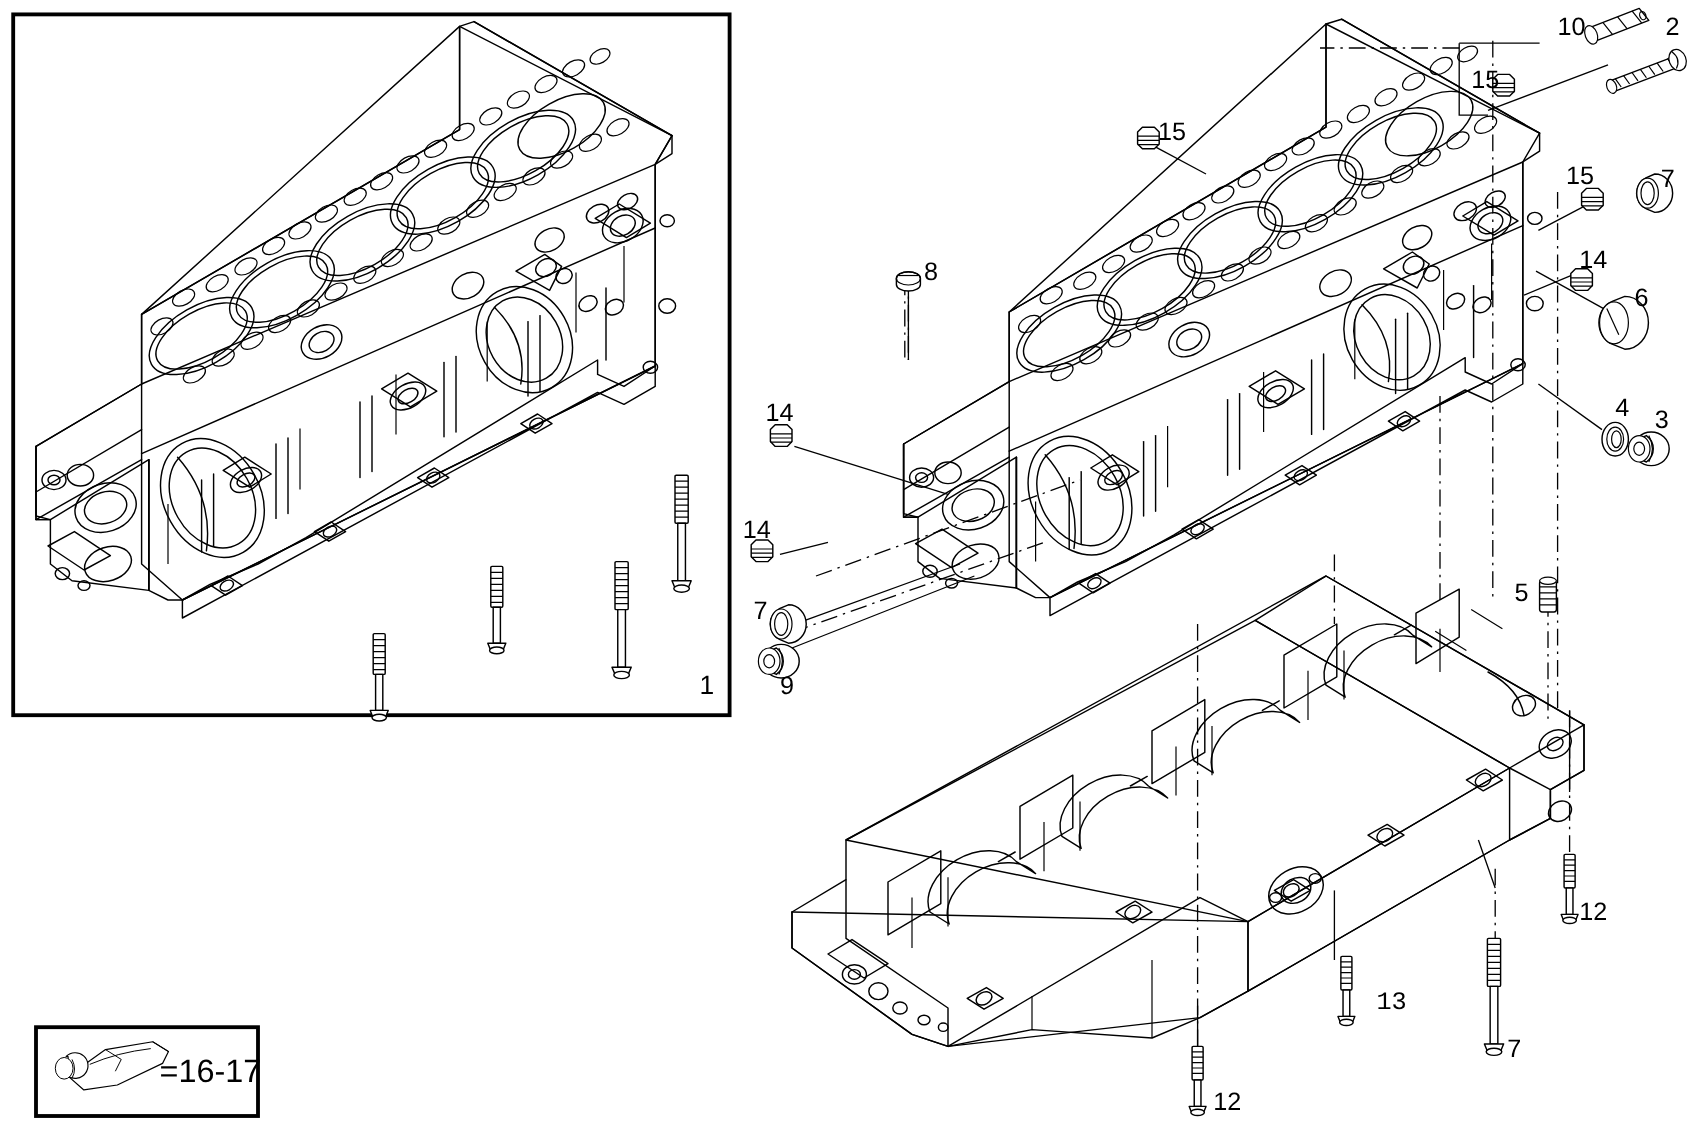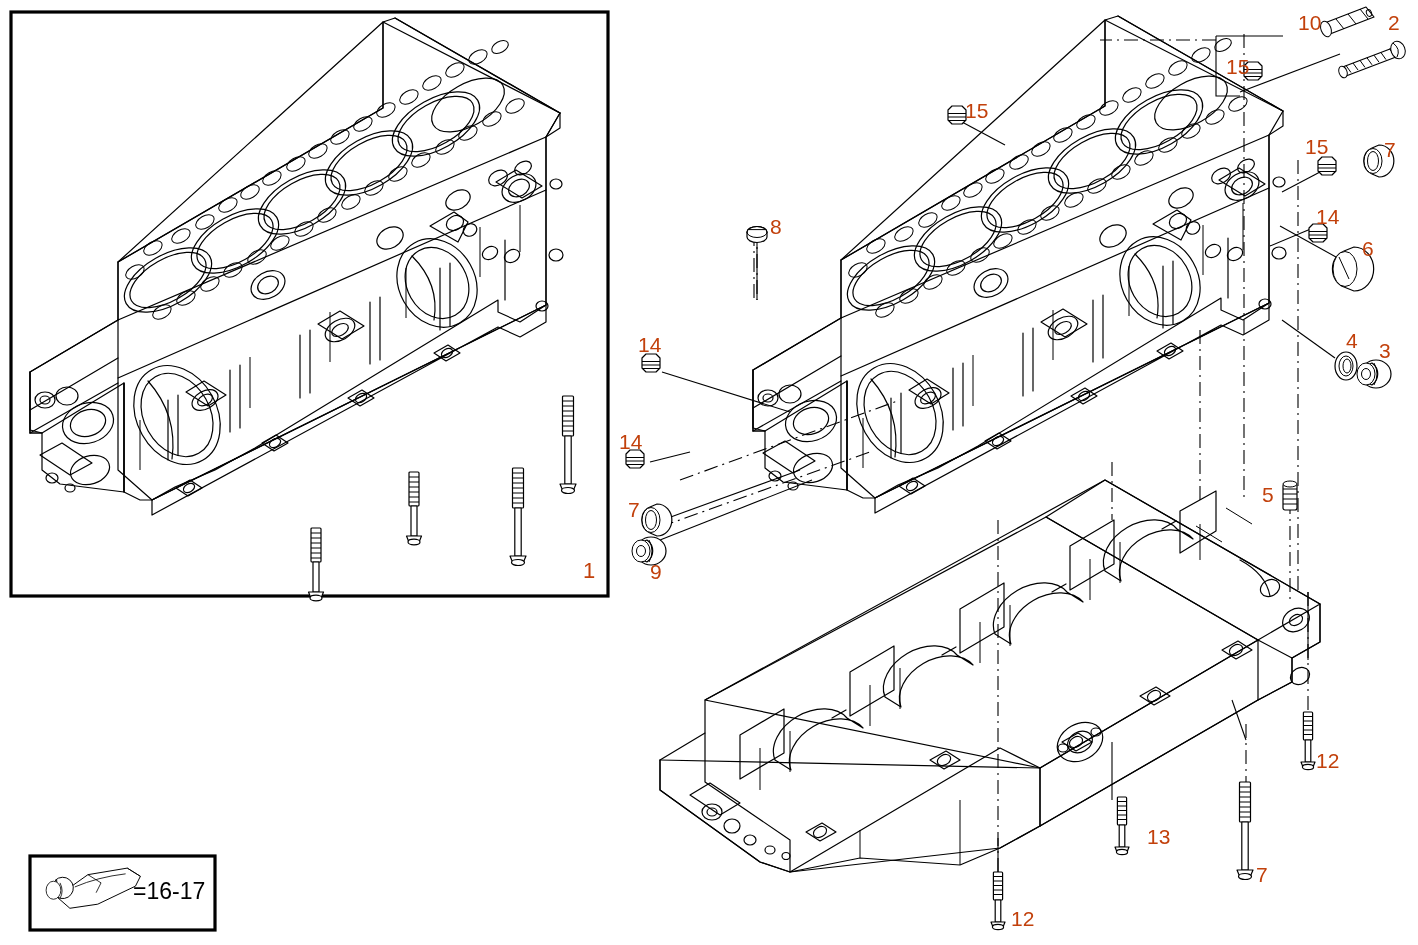--- a/index.html
+++ b/index.html
@@ -1,24 +1,24 @@
 <!DOCTYPE html>
 <html><head>
 <meta charset="utf-8">
 <style>
   html,body{margin:0;padding:0;background:#ffffff;}
   body{width:1418px;height:945px;position:relative;overflow:hidden;
        font-family:"Liberation Sans",sans-serif;color:#000;}
   #stage{position:absolute;left:0;top:0;width:1418px;height:945px;}
   svg.layer{position:absolute;left:0;top:0;width:1418px;height:945px;overflow:visible;}
   .callout{position:absolute;font-family:"Liberation Sans",sans-serif;
-           font-size:21px;line-height:21px;color:#c2410c;white-space:nowrap;
+           font-size:21px;line-height:21px;color:#000000;white-space:nowrap;
            font-weight:400;}
   .boxnum{position:absolute;font-size:22px;}
-  .seallbl{position:absolute;font-size:23px;letter-spacing:0px;}
+  .seallbl{position:absolute;font-size:27px;letter-spacing:0px;}
 </style>
 </head>
 <body>
 
 <div id="stage">
 
   <svg class="layer" viewBox="0 0 1418 945">
     <defs>
       <style>
         .ln{fill:none;stroke:#000;stroke-width:1.2;stroke-linejoin:round;stroke-linecap:round;}
@@ -679,21 +679,21 @@
     <span class="callout" style="left:1262px;top:484px;">5</span>
     <span class="callout" style="left:1362px;top:238px;">6</span>
     <span class="callout" style="left:1384px;top:139px;">7</span>
     <span class="callout" style="left:628px;top:499px;">7</span>
     <span class="callout" style="left:770px;top:216px;">8</span>
     <span class="callout" style="left:650px;top:561px;">9</span>
     <span class="callout" style="left:1298px;top:12px;">10</span>
     <span class="callout" style="left:1256px;top:864px;">7</span>
     <span class="callout" style="left:1316px;top:750px;">12</span>
     <span class="callout" style="left:1011px;top:908px;">12</span>
-    <span class="callout" style="left:1147px;top:826px;">13</span>
+    <span class="callout" style="left:1147px;top:826px;font-family:Liberation Mono, monospace;">13</span>
     <span class="callout" style="left:1316px;top:206px;">14</span>
     <span class="callout" style="left:638px;top:334px;">14</span>
     <span class="callout" style="left:619px;top:431px;">14</span>
     <span class="callout" style="left:1226px;top:56px;">15</span>
     <span class="callout" style="left:1305px;top:136px;">15</span>
     <span class="callout" style="left:965px;top:100px;">15</span>
 
     <span class="seallbl" style="left:133px;top:878px;">=16-17</span>
   </div>
 

